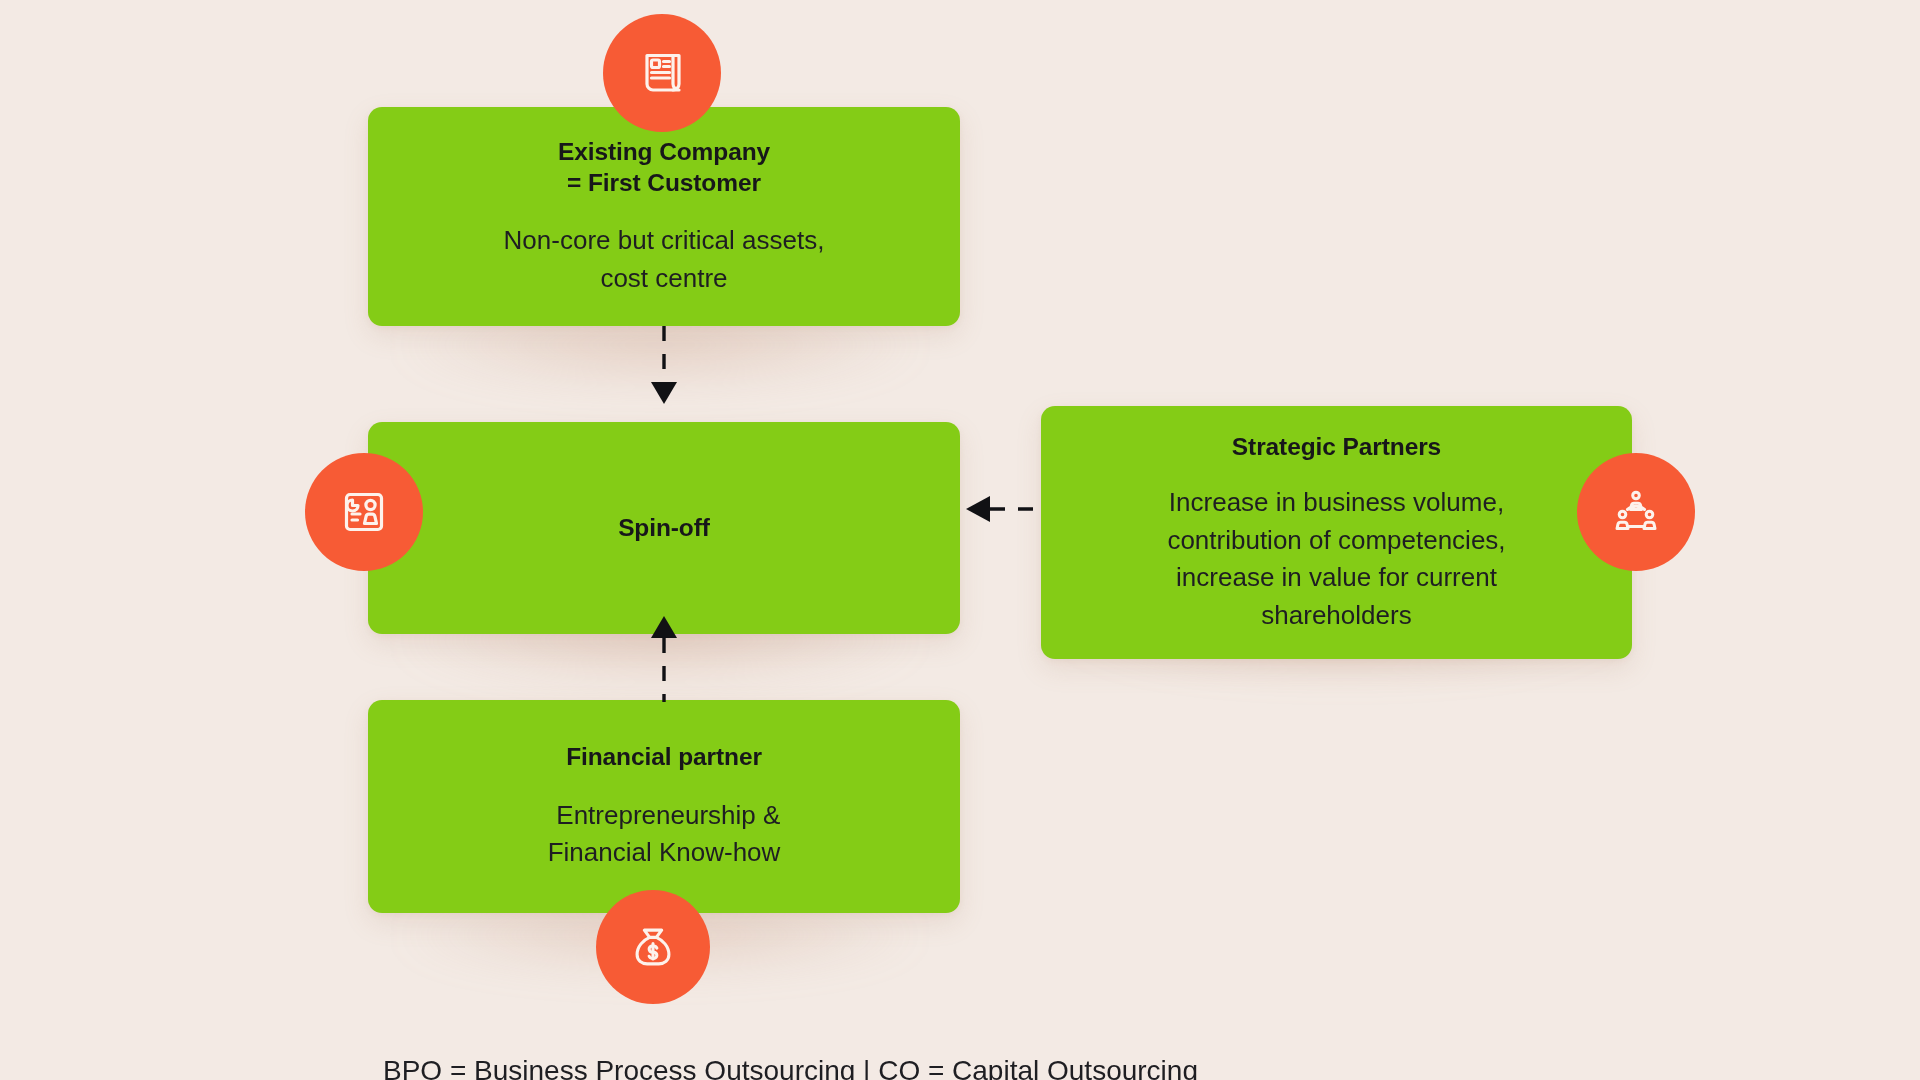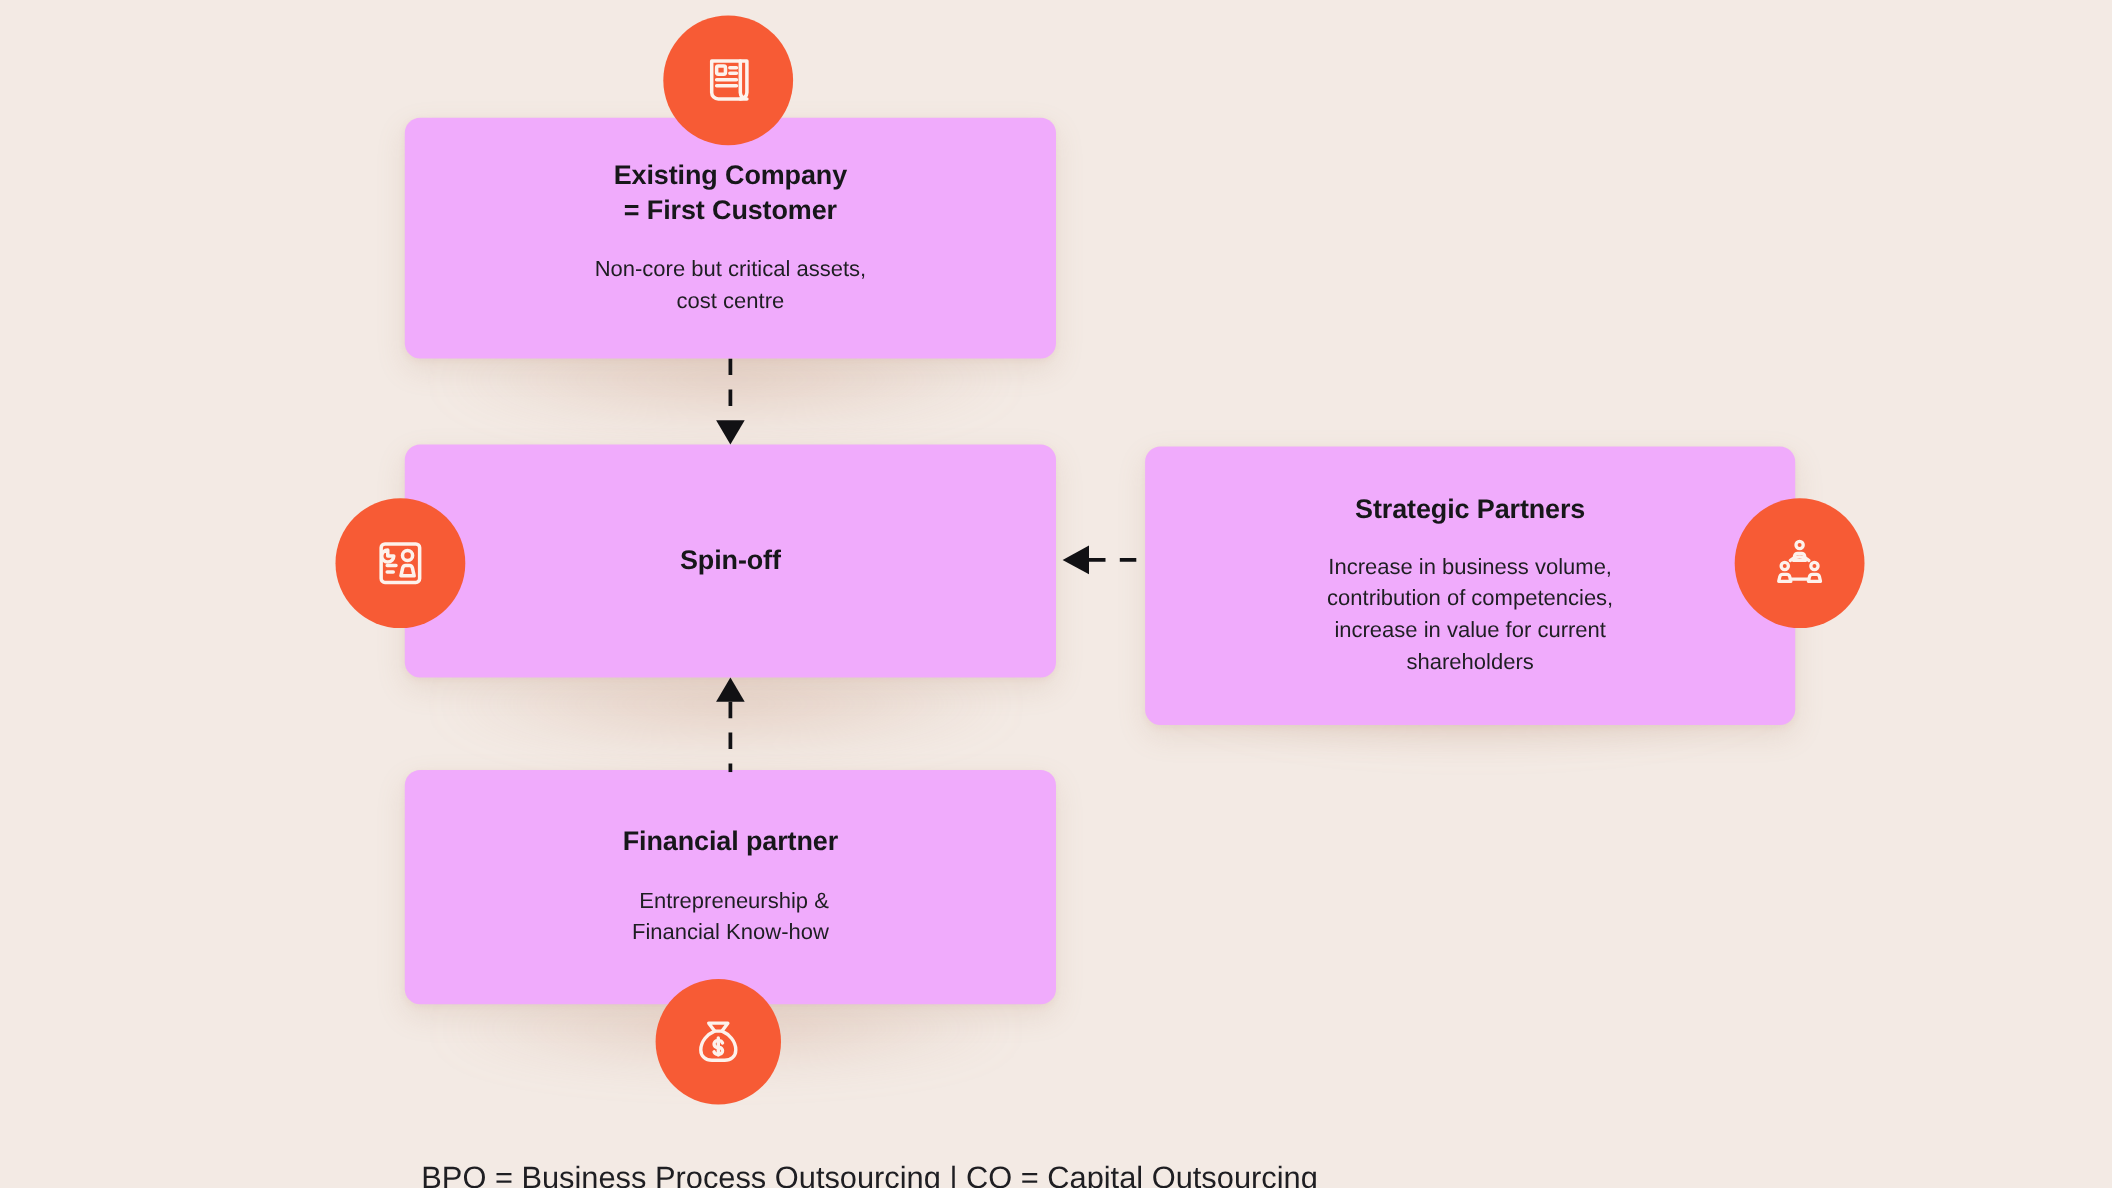--- a/index.html
+++ b/index.html
@@ -35,21 +35,21 @@
     filter: blur(18px);
   }
   .glow-top     { left: 400px;  top: 300px;  width: 520px;  height: 90px; }
   .glow-mid     { left: 400px;  top: 595px;  width: 520px;  height: 90px; }
   .glow-partner { left: 1060px; top: 580px;  width: 560px;  height: 96px; }
   .glow-bottom  { left: 400px;  top: 895px;  width: 520px;  height: 80px; }
 
   
   .card {
     position: absolute;
-    background: #f0abfc;
+    background: #84cc16;
     border-radius: 14px;
     box-shadow: 0 10px 26px rgba(176,128,104,0.16),
                 0 2px 6px rgba(176,128,104,0.08);
     display: flex;
     flex-direction: column;
     align-items: center;
     justify-content: center;
     text-align: center;
     padding: 18px 26px;
   }
@@ -58,30 +58,30 @@
     font-size: 24.5px;
     font-weight: 700;
     color: #17171A;
     line-height: 1.28;
     letter-spacing: -0.1px;
     white-space: pre-line;
   }
 
   .card-body {
     margin-top: 26px;
-    font-size: 20px;
+    font-size: 26px;
     font-weight: 400;
     color: #1E1E22;
     line-height: 1.44;
     white-space: pre-line;
   }
 
   
   #card-existing  { left: 368px;  top: 107px; width: 592px;  height: 219px; }
-  #card-spinoff   { left: 368px;  top: 404px; width: 592px;  height: 212px; }
+  #card-spinoff   { left: 368px;  top: 422px; width: 592px;  height: 212px; }
   #card-financial { left: 368px;  top: 700px; width: 592px;  height: 213px; text-align: right; }
   #card-partners  { left: 1041px; top: 406px; width: 591px;  height: 253px; }
 
   #card-existing .card-body  { margin-top: 24px; }
   #card-spinoff .card-body   { margin-top: 24px; }
   #card-financial .card-body { margin-top: 24px; }
   #card-partners .card-body  { margin-top: 22px; }
 
   
   .badge {

